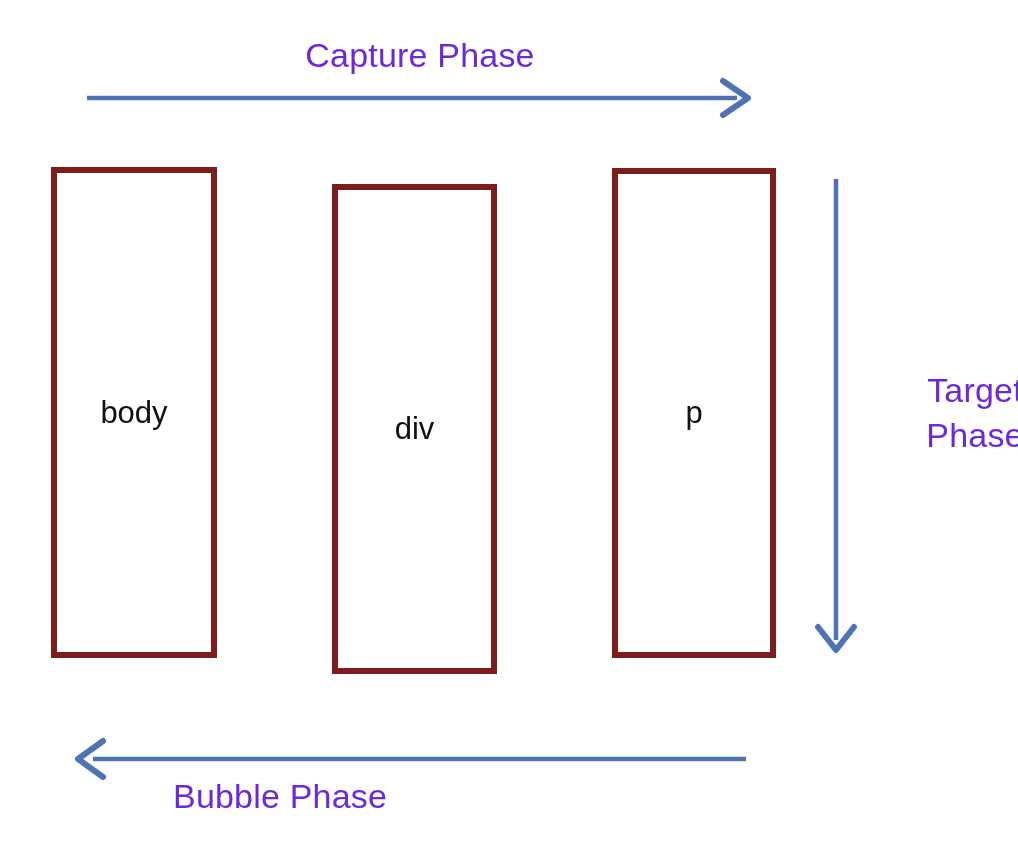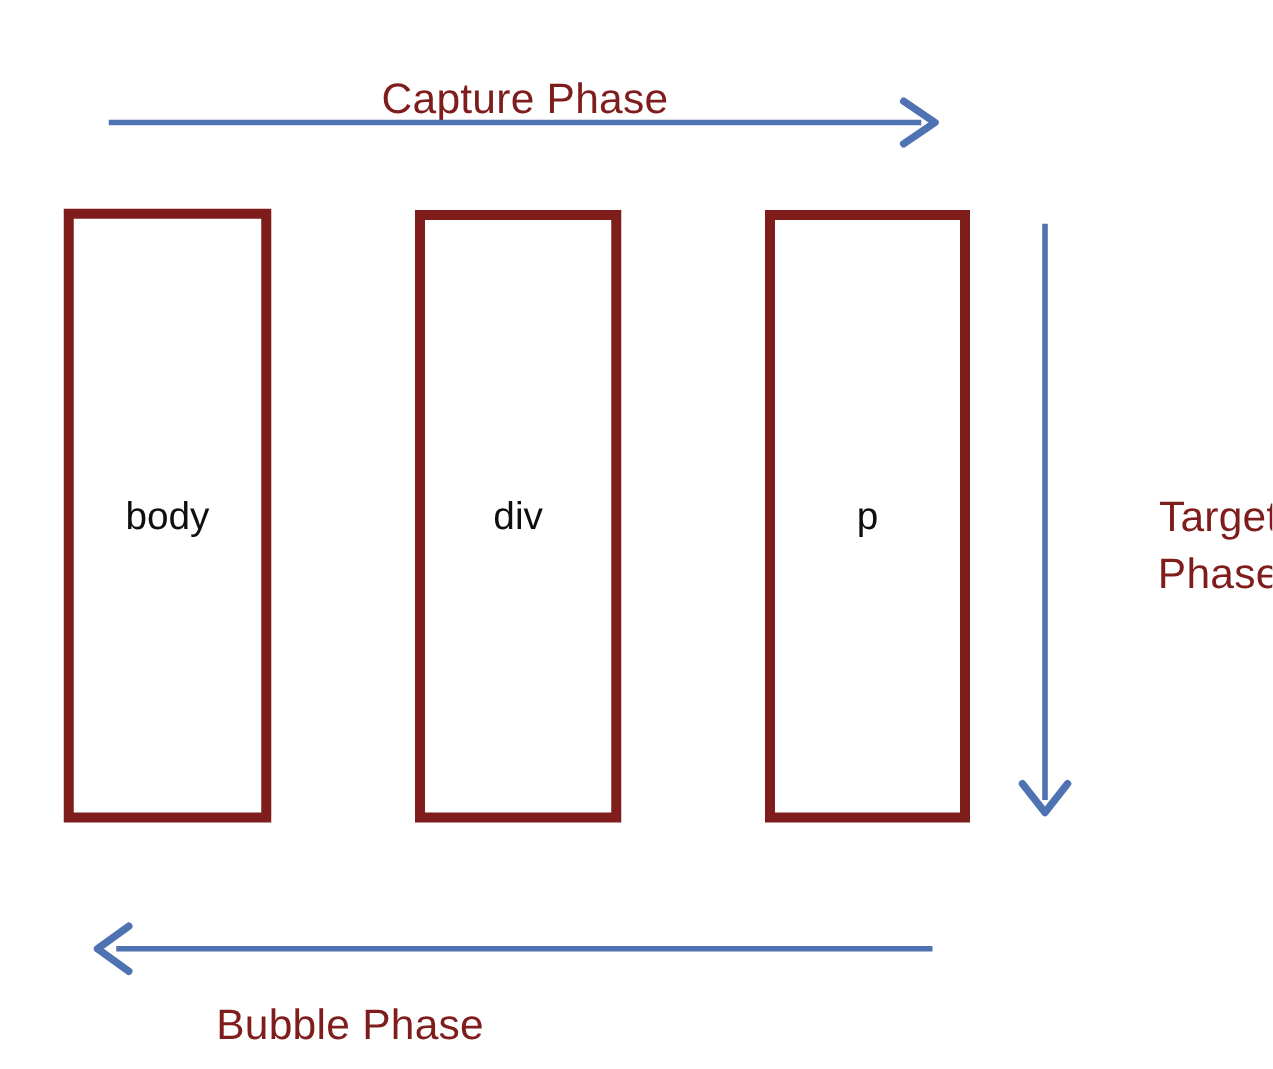--- a/index.html
+++ b/index.html
@@ -14,23 +14,22 @@
     background: #ffffff;
     overflow: hidden;
     font-family: "Liberation Sans", sans-serif;
     color: #0f0f0f;
   }
   .phase-title {
     position: absolute;
     font-size: 34px;
     font-weight: 400;
     letter-spacing: 0.2px;
-    color: #7f1d1d;
+    color: #6d28d9;
     white-space: nowrap;
-    margin-top: 24px;
   }
   .title-capture {
     left: 180px;
     top: 36px;
     width: 480px;
     text-align: center;
   }
   .title-bubble {
     left: 173px;
     top: 777px;
@@ -44,28 +43,28 @@
     line-height: 45px;
     text-align: center;
   }
   .arrow-svg {
     position: absolute;
     overflow: visible;
   }
   .node-box {
     position: absolute;
     box-sizing: border-box;
-    border: 8px solid #7f1d1d;
+    border: 6px solid #7f1d1d;
     background: #ffffff;
     display: flex;
     align-items: center;
     justify-content: center;
   }
   .box-body { left: 51px;  top: 167px; width: 166px; height: 491px; }
-  .box-div  { left: 332px; top: 168px; width: 165px; height: 490px; }
+  .box-div  { left: 332px; top: 184px; width: 165px; height: 490px; }
   .box-p    { left: 612px; top: 168px; width: 164px; height: 490px; }
   .node-label {
     font-size: 31px;
     color: #0f0f0f;
   }
 </style>
 </head>
 <body>
 
 <div class="canvas">

